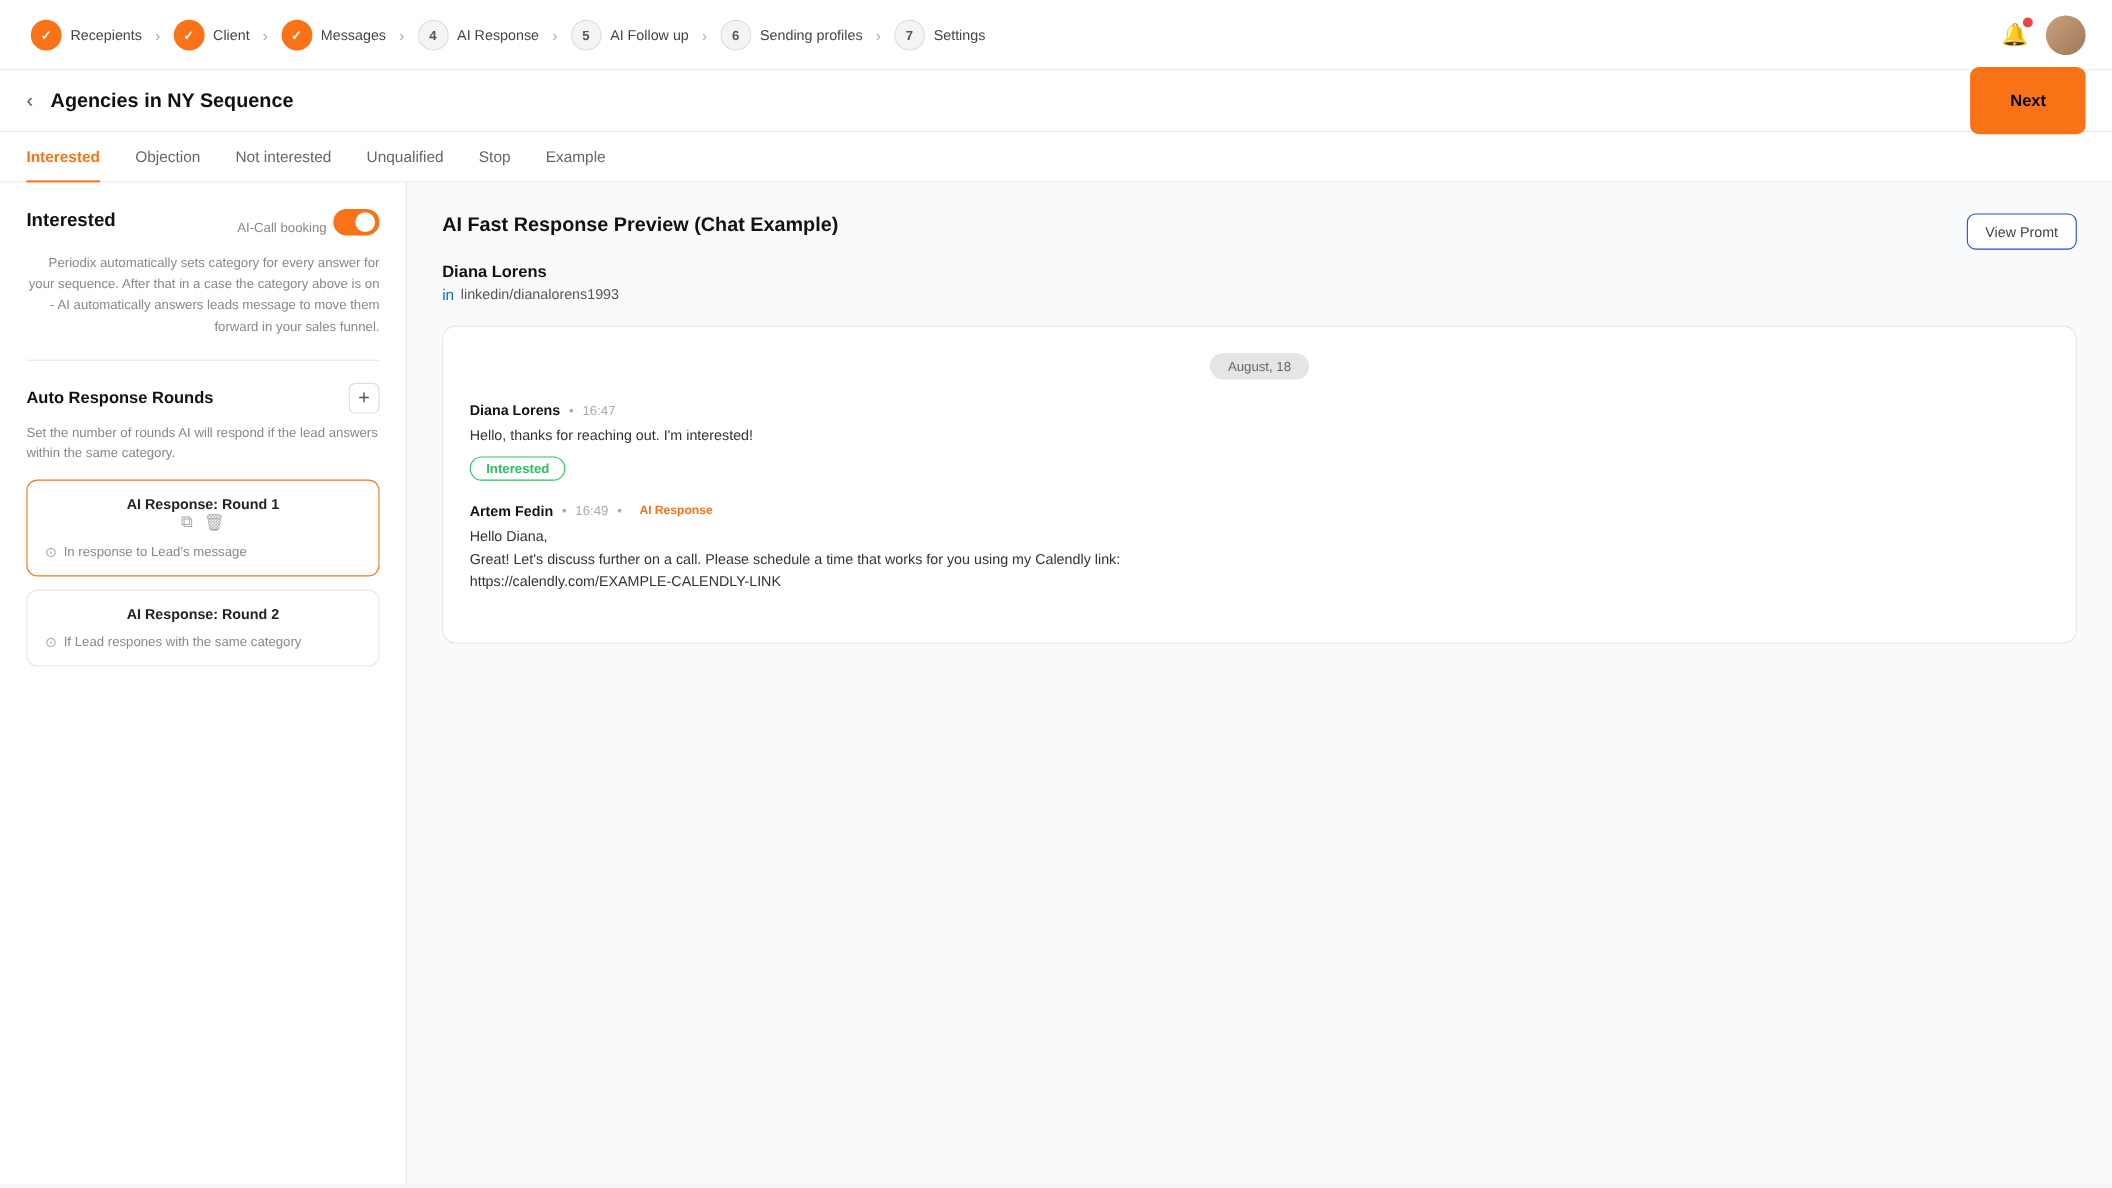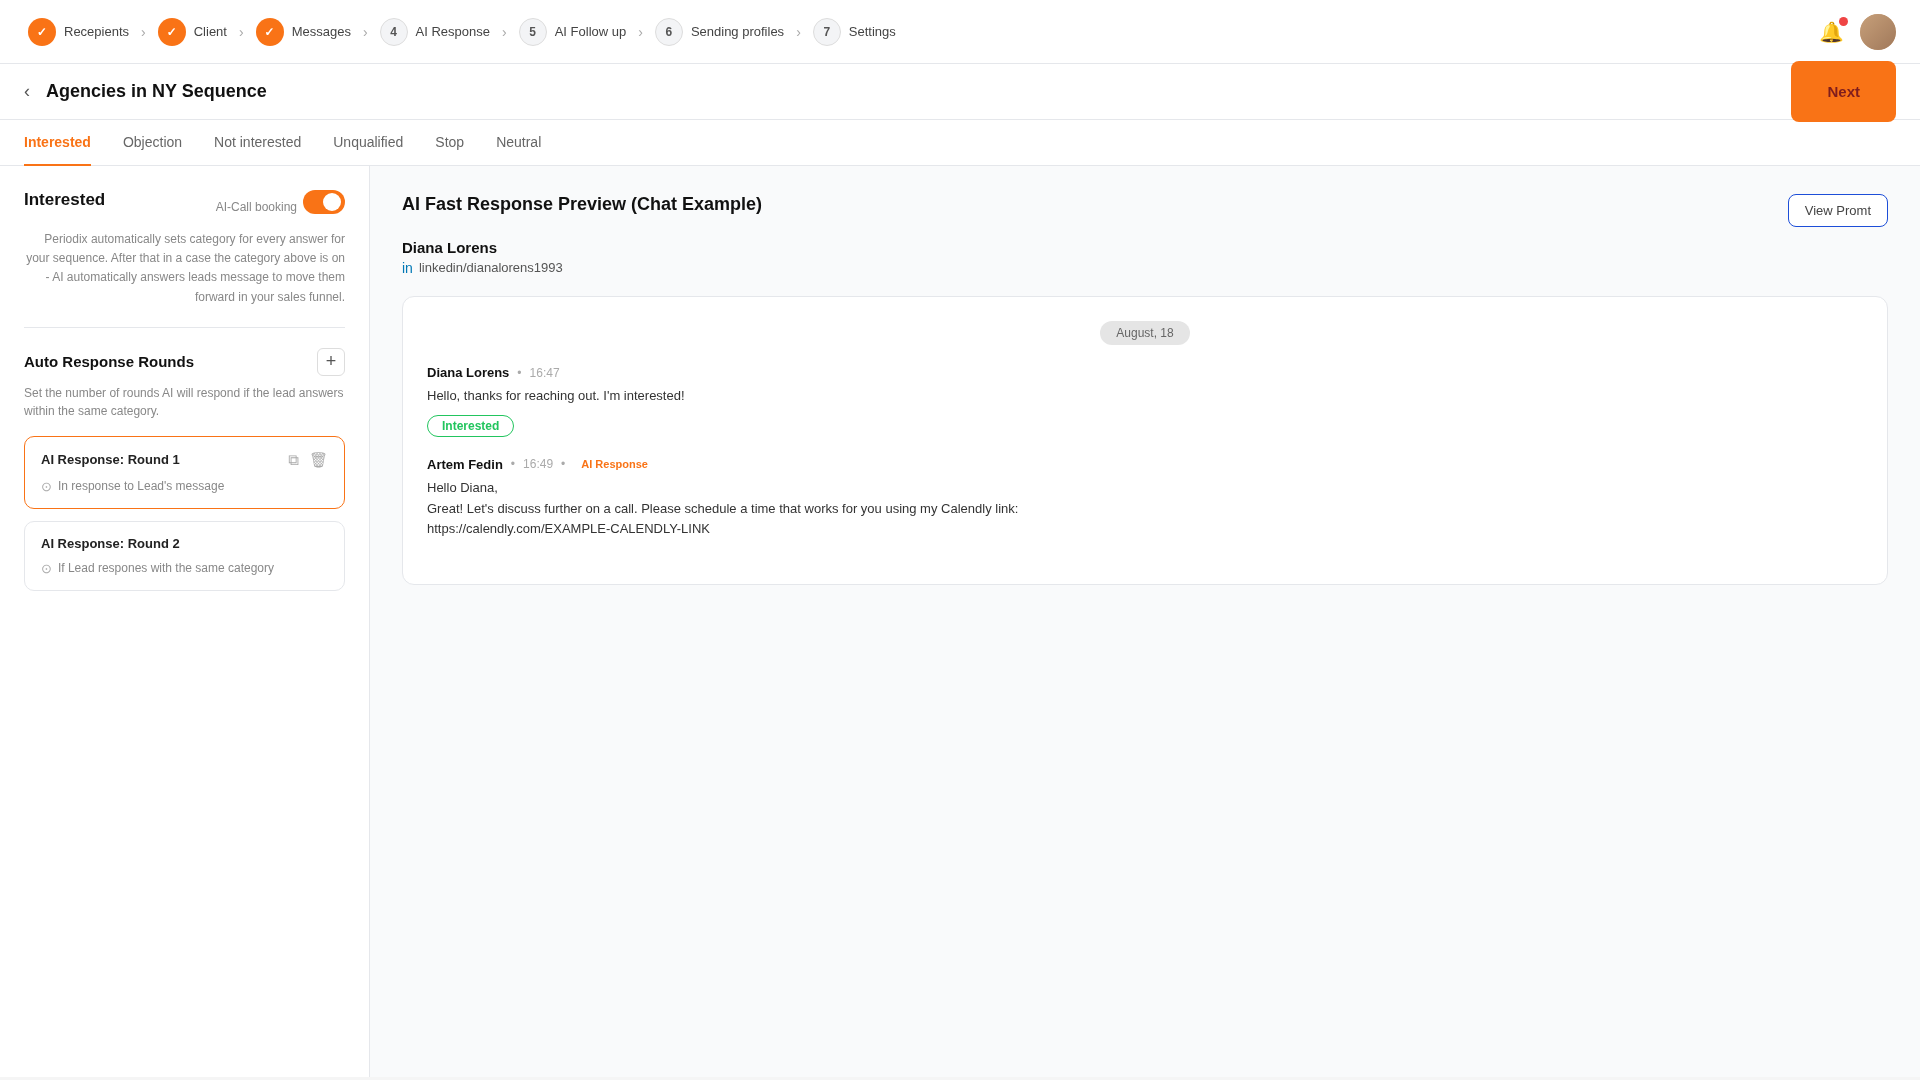--- a/index.html
+++ b/index.html
@@ -34,21 +34,21 @@
 
     
     .sub-header {
       display: flex; align-items: center; background: #fff;
       border-bottom: 1px solid #e5e7eb; padding: 0 24px; height: 56px;
       gap: 16px;
     }
     .back-btn { font-size: 18px; color: #555; cursor: pointer; text-decoration: none; }
     .page-title { font-size: 18px; font-weight: 700; color: #111; }
     .next-btn {
-      margin-left: auto; background: #f97316; color: #7f1d1d;
+      margin-left: auto; background: #f97316; color: #000000;
       border: none; border-radius: 8px; padding: 22px 36px;
       font-size: 15px; font-weight: 600; cursor: pointer;
     }
 
     
     .tabs-bar {
       display: flex; align-items: center; background: #fff;
       border-bottom: 1px solid #e5e7eb; padding: 0 24px; gap: 32px;
     }
     .tab-item {
@@ -113,20 +113,21 @@
 
     
     .round-card {
       border: 1px solid #e5e7eb; border-radius: 10px;
       padding: 14px 16px; margin-bottom: 12px; background: #fff;
     }
     .round-card.active { border-color: #f97316; }
     .round-card-header {
       display: flex; align-items: center; justify-content: space-between;
       margin-bottom: 10px;
+      flex-direction: column;
     }
     .round-title { font-size: 13px; font-weight: 600; color: #222; }
     .round-actions { display: flex; gap: 10px; }
     .round-action-btn { background: none; border: none; cursor: pointer; color: #aaa; font-size: 15px; }
     .round-sub {
       display: flex; align-items: center; gap: 6px;
       font-size: 12px; color: #888;
     }
     .round-sub-icon { font-size: 13px; color: #aaa; }
 
@@ -240,21 +241,21 @@
   <span class="page-title">Agencies in NY Sequence</span>
   <button class="next-btn">Next</button>
 </header>
 
 <div class="tabs-bar">
   <div class="tab-item active">Interested</div>
   <div class="tab-item">Objection</div>
   <div class="tab-item">Not interested</div>
   <div class="tab-item">Unqualified</div>
   <div class="tab-item">Stop</div>
-  <div class="tab-item">Neutral</div>
+  <div class="tab-item">Example</div>
 </div>
 
 <div class="main-layout">
 
   <div class="left-panel">
     <div class="ai-call-row">
       <span class="left-section-title">Interested</span>
       <div class="toggle-wrap">
         <span class="toggle-label">AI-Call booking</span>
         <label class="toggle">

